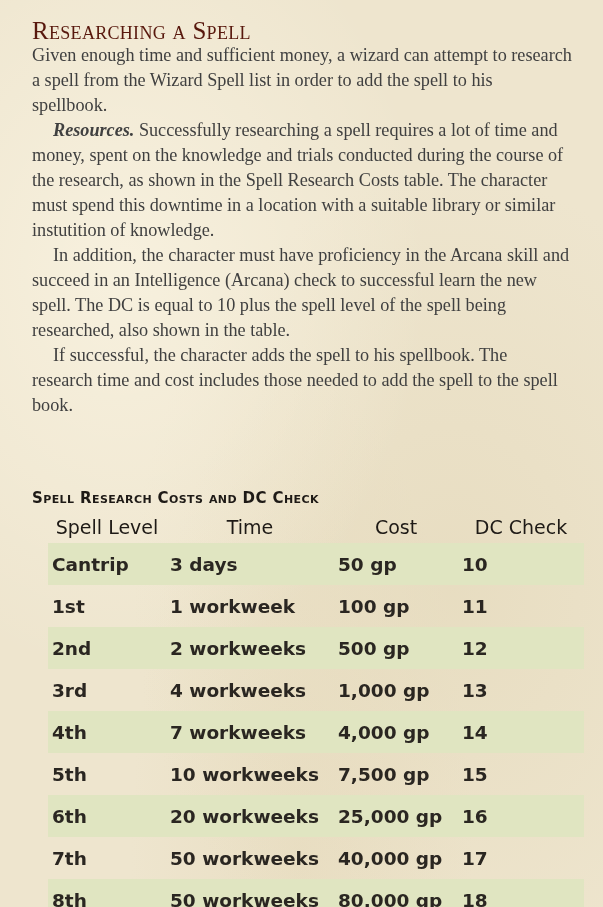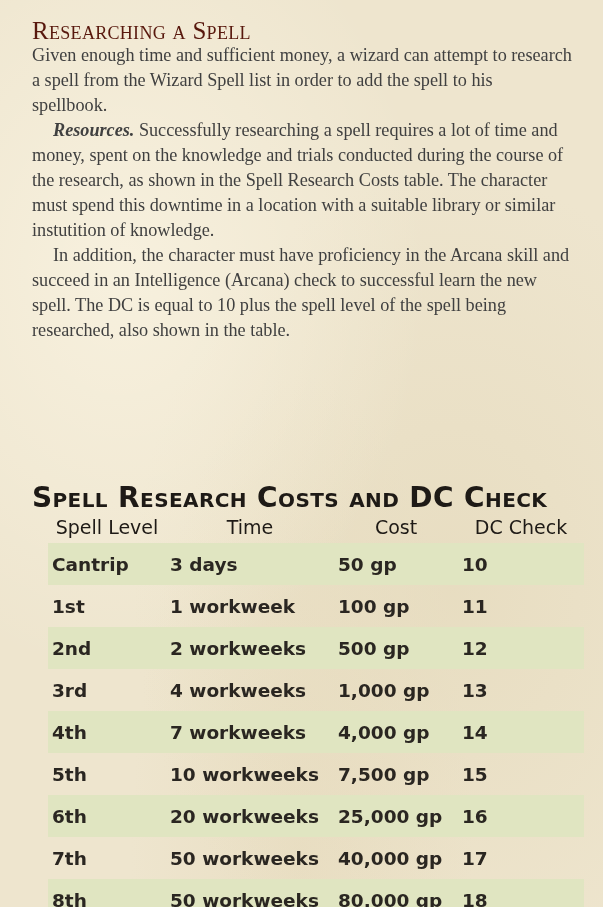--- a/index.html
+++ b/index.html
@@ -51,21 +51,21 @@
       font-style: italic;
     }
     .table-title {
       position: absolute;
       top: 485px;
       left: 0;
       margin: 0;
       font-family: "DejaVu Sans", "Liberation Sans", sans-serif;
       font-variant: small-caps;
       font-weight: bold;
-      font-size: 28px;
+      font-size: 15px;
       line-height: 26px;
       color: #1e1a16;
       letter-spacing: 0.4px;
     }
     table.research {
       position: absolute;
       top: 511px;
       left: 16px;
       width: 536px;
       border-collapse: collapse;
@@ -103,20 +103,23 @@
 
   <div class="body-text">
     <p>
       <span>Given enough time and sufficient money, a wizard can attempt to research a spell from the Wizard Spell list in order to add the spell to his spellbook.</span>
     </p>
     <p class="indent">
       <span class="lead">Resources.</span><span> Successfully researching a spell requires a lot of time and money, spent on the knowledge and trials conducted during the course of the research, as shown in the Spell Research Costs table. The character must spend this downtime in a location with a suitable library or similar instutition of knowledge.</span>
     </p>
     <p class="indent">
       <span>In addition, the character must have proficiency in the Arcana skill and succeed in an Intelligence (Arcana) check to successful learn the new spell. The DC is equal to 10 plus the spell level of the spell being researched, also shown in the table.</span>
+    </p>
+    <p class="indent">
+      <span>If successful, the character adds the spell to his spellbook. The research time and cost includes those needed to add the spell to the spell book.</span>
     </p>
   </div>
 
   <h3 class="table-title">Spell Research Costs and DC Check</h3>
 
   <table class="research">
     <thead>
       <tr>
         <th class="c1">Spell Level</th>
         <th class="c2">Time</th>

